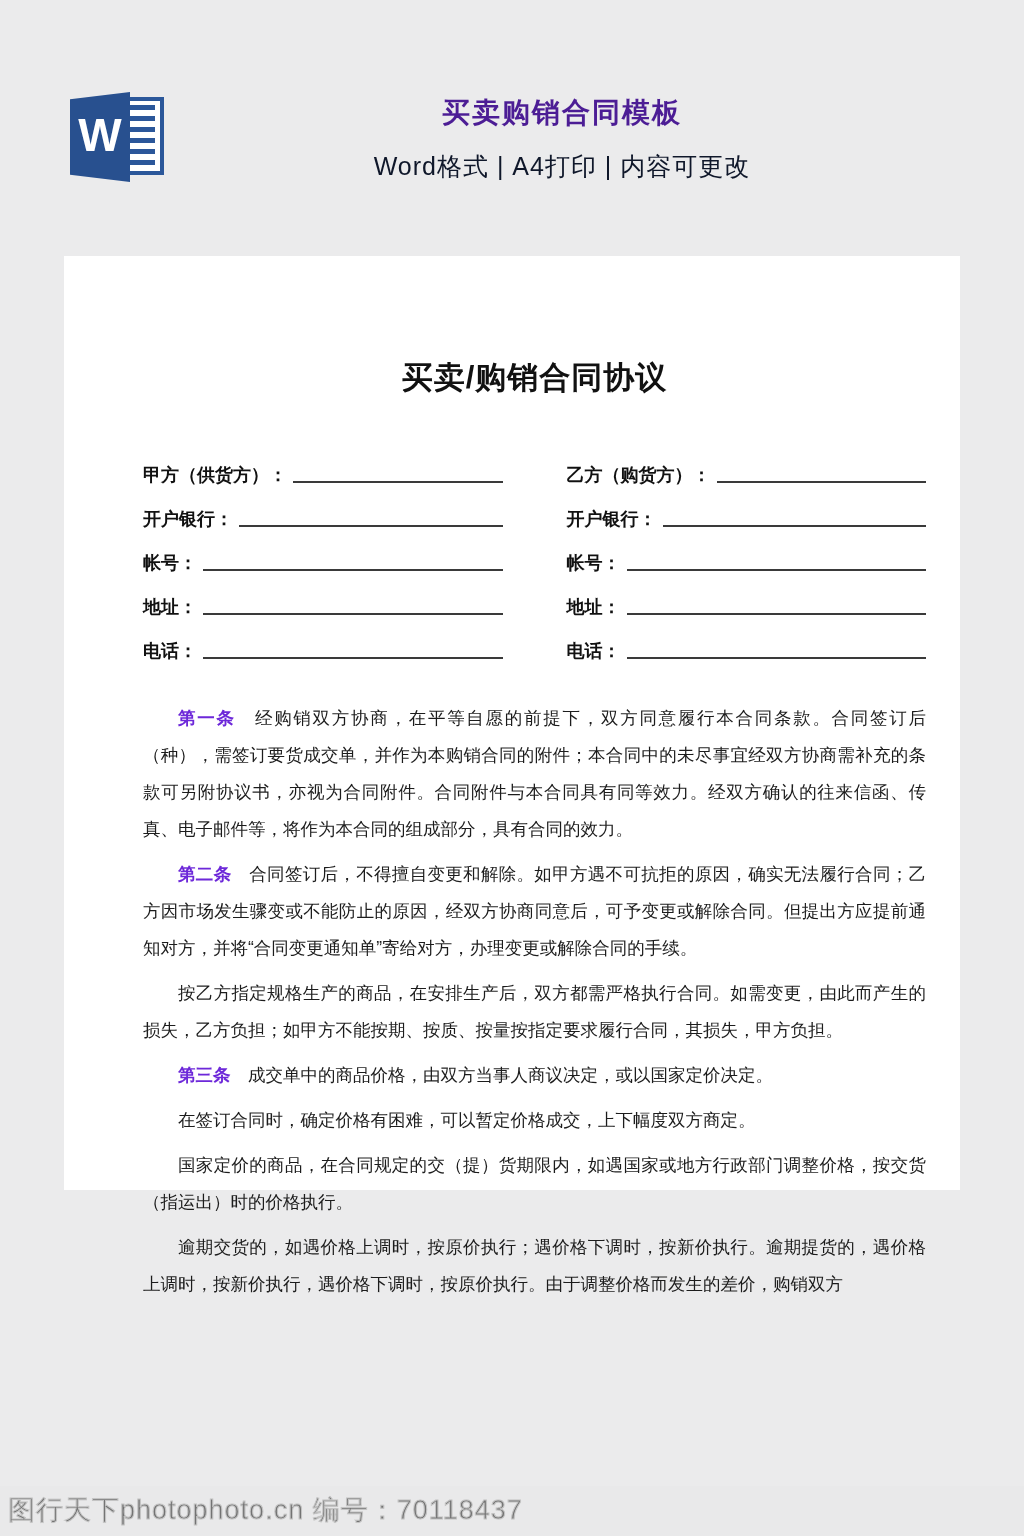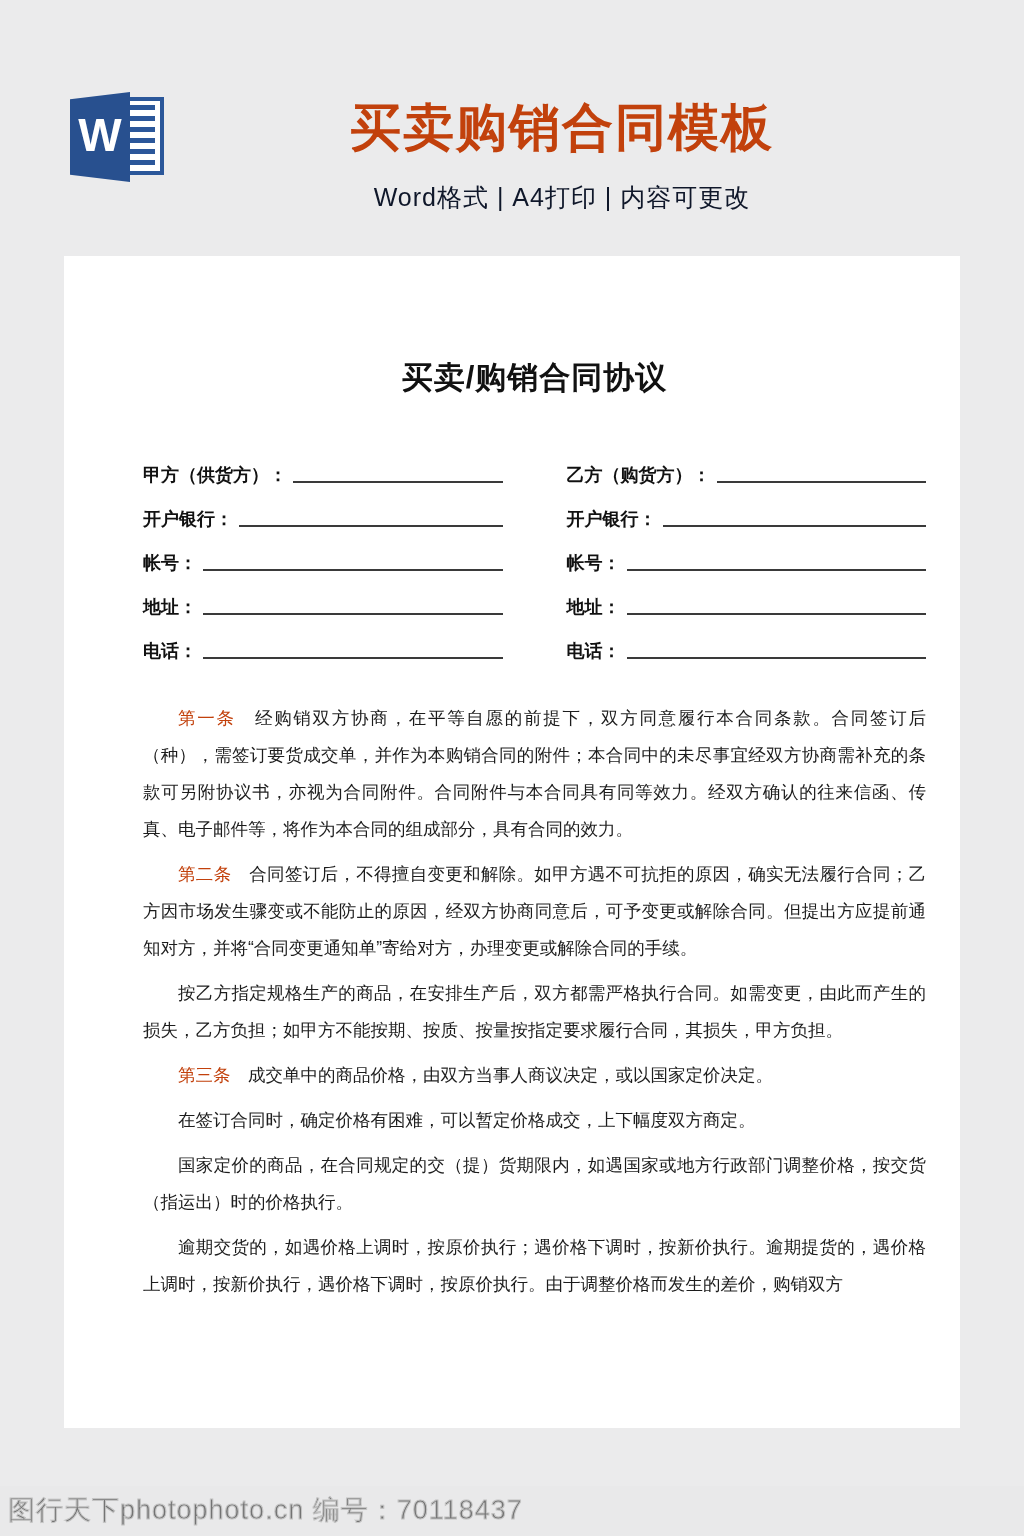--- a/index.html
+++ b/index.html
@@ -27,43 +27,43 @@
     position:absolute; left:0; top:0; width:60px; height:90px;
     background:#28508f;
     clip-path:polygon(0 8%, 100% 0, 100% 100%, 0 92%);
     display:flex; align-items:center; justify-content:center;
   }
   .word-icon .flag .w {
     color:#ffffff; font-size:46px; font-weight:bold; line-height:1;
     transform:translateY(-2px);
   }
   .banner-text { position:absolute; left:0; right:0; top:94px; text-align:center; padding-left:100px; }
-  .banner-title { font-size:51px; font-weight:bold; color:#c2410c; letter-spacing:2px; }
+  .banner-title { font-size:28px; font-weight:bold; color:#4c1d95; letter-spacing:2px; }
   .banner-sub { margin-top:18px; font-size:25px; color:#0f172a; letter-spacing:1px; }
 
   
   .sheet {
-    position:absolute; left:64px; top:256px; width:896px; height:1172px;
+    position:absolute; left:64px; top:256px; width:896px; height:934px;
     background:#ffffff;
     padding:102px 34px 0 79px;
   }
   .doc-title { margin:0; font-size:31px; line-height:40px; font-weight:bold; color:#111; text-align:center; letter-spacing:1px; }
 
   .form { margin-top:48px; display:grid; grid-template-columns:1fr 1fr; column-gap:64px; }
   .field { display:flex; align-items:flex-end; height:44px;text-align:right; }
   .field .lbl { font-size:18px; font-weight:bold; color:#111; white-space:nowrap; padding-bottom:3px; }
   .field .line { flex:1; border-bottom:2px solid #3a3a3a; margin-left:6px; margin-bottom:7px; }
 
   .paras { margin-top:34px; }
   .para {
     margin:0 0 8px 0;
     font-size:17.5px; line-height:37px; color:#1c1c1c;
     text-align:justify; text-indent:2em;
   }
-  .para .lead { font-weight:normal; color:#c2410c;margin-top:40px; }
+  .para .lead { font-weight:bold; color:#6d28d9;margin-top:40px; }
 
   
   .footer { position:absolute; left:0; bottom:0; width:1024px; height:50px; background:#e9e9ea; }
   .wm {
     display:inline-block; margin-left:8px; margin-top:6px;
     font-size:27px; letter-spacing:1px;
     color:#737373;
     -webkit-text-stroke:1px #c4c4c4;
     text-shadow:0 0 1px #cccccc;
     white-space:nowrap;

